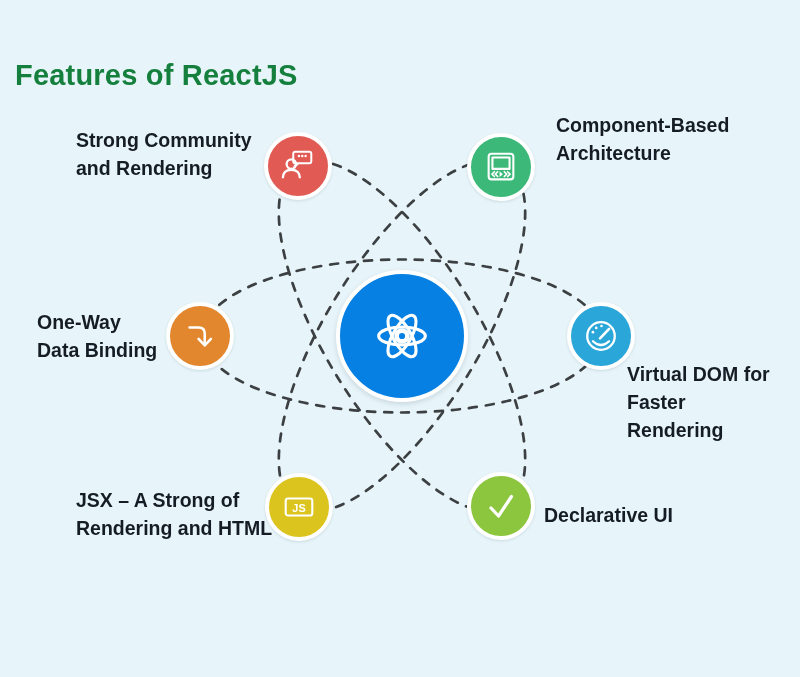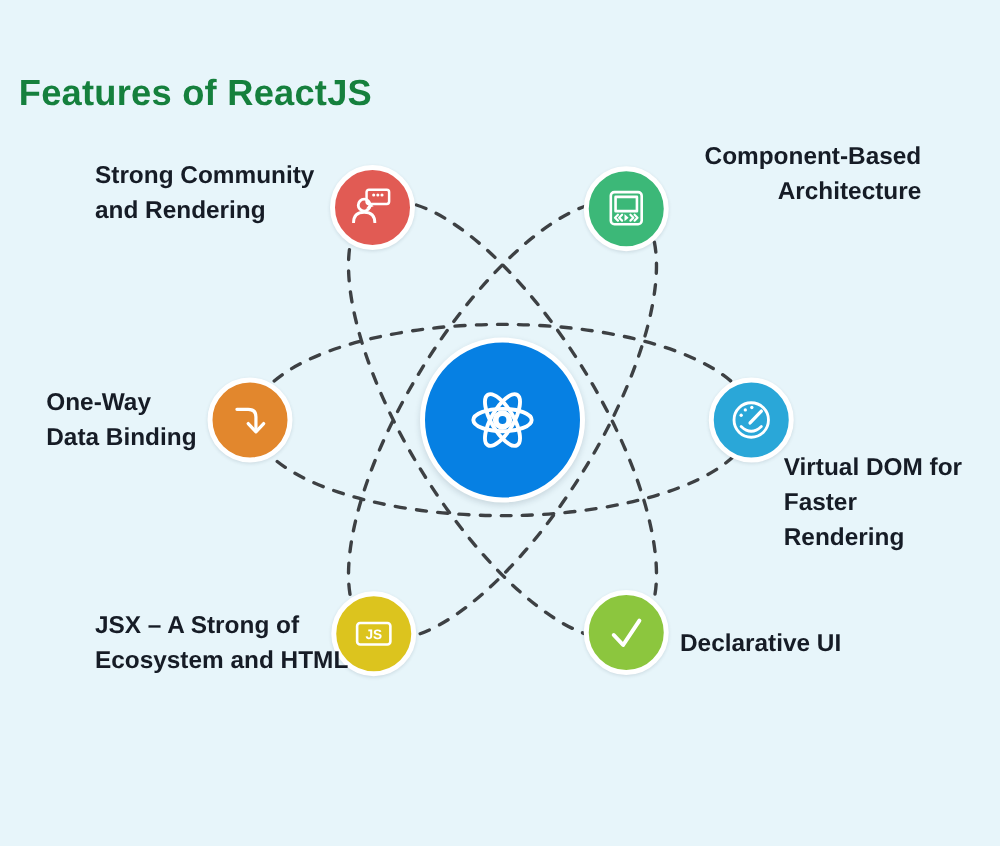--- a/index.html
+++ b/index.html
@@ -164,39 +164,39 @@
     <svg width="40" height="40" viewBox="0 0 40 40">
       <path d="M 10,22 L 17.5,30 L 30.5,10.5" fill="none" stroke="#ffffff" stroke-width="3.2" stroke-linecap="round" stroke-linejoin="round"></path>
     </svg>
   </div>
 
   <div class="feature-label" style="left:76px; top:126px; width:195px;">
     <span>Strong Community</span>
     <span>and Rendering</span>
   </div>
 
-  <div class="feature-label" style="left:532px; top:111px; width:205px;text-align:right;">
+  <div class="feature-label" style="left:556px; top:111px; width:205px;">
     <span>Component-Based</span>
     <span>Architecture</span>
   </div>
 
   <div class="feature-label" style="left:627px; top:360px; width:155px;">
     <span>Virtual DOM for</span>
     <span>Faster</span>
     <span>Rendering</span>
   </div>
 
   <div class="feature-label" style="left:37px; top:308px; width:150px;">
     <span>One-Way</span>
     <span>Data Binding</span>
   </div>
 
   <div class="feature-label" style="left:76px; top:486px; width:215px;">
     <span>JSX – A Strong of</span>
-    <span>Ecosystem and HTML</span>
+    <span>Rendering and HTML</span>
   </div>
 
   <div class="feature-label" style="left:544px; top:501px; width:165px;">
     <span>Declarative UI</span>
   </div>
 
 
 </div>
 
 </body></html>

